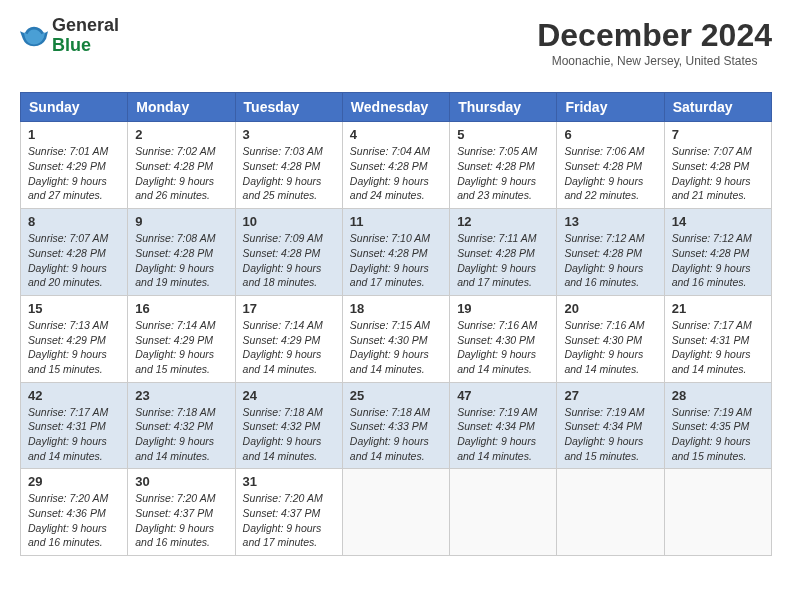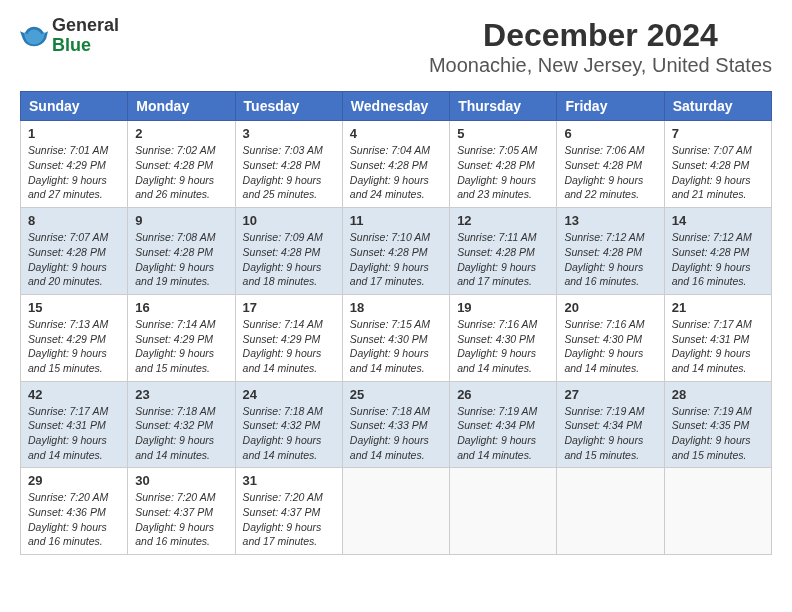--- a/index.html
+++ b/index.html
@@ -7,21 +7,21 @@
       font-family: Arial, sans-serif;
       background: #fff;
       width: 792px;
       min-height: 612px;
       padding: 16px 20px;
     }
     .header-area {
       display: flex;
       justify-content: space-between;
       align-items: flex-start;
-      margin-bottom: 14px;
+      margin-bottom: 24px;
     }
     .logo {
       display: flex;
       align-items: center;
       gap: 4px;
     }
     .logo-text-general {
       font-size: 18px;
       font-weight: bold;
       color: #333;
@@ -40,21 +40,21 @@
     .title-area {
       text-align: center;
     }
     .main-title {
       font-size: 32px;
       font-weight: bold;
       color: #333;
       line-height: 1.2;
     }
     .subtitle {
-      font-size: 20px;
+      font-size: 12px;
       color: #555;
     }
     .calendar {
       width: 100%;
       border-collapse: collapse;
       border: 1px solid #ccc;
       padding-left: 26px;
     }
     .calendar th {
       background-color: #4472C4;
@@ -235,21 +235,21 @@
         </td>
         <td>
           <span class="day-number">24</span>
           <div class="day-info">Sunrise: 7:18 AM<br>Sunset: 4:32 PM<br>Daylight: 9 hours and 14 minutes.</div>
         </td>
         <td>
           <span class="day-number">25</span>
           <div class="day-info">Sunrise: 7:18 AM<br>Sunset: 4:33 PM<br>Daylight: 9 hours and 14 minutes.</div>
         </td>
         <td>
-          <span class="day-number">26</span>
+          <span class="day-number">47</span>
           <div class="day-info">Sunrise: 7:19 AM<br>Sunset: 4:34 PM<br>Daylight: 9 hours and 14 minutes.</div>
         </td>
         <td>
           <span class="day-number">27</span>
           <div class="day-info">Sunrise: 7:19 AM<br>Sunset: 4:34 PM<br>Daylight: 9 hours and 15 minutes.</div>
         </td>
         <td>
           <span class="day-number">28</span>
           <div class="day-info">Sunrise: 7:19 AM<br>Sunset: 4:35 PM<br>Daylight: 9 hours and 15 minutes.</div>
         </td>

